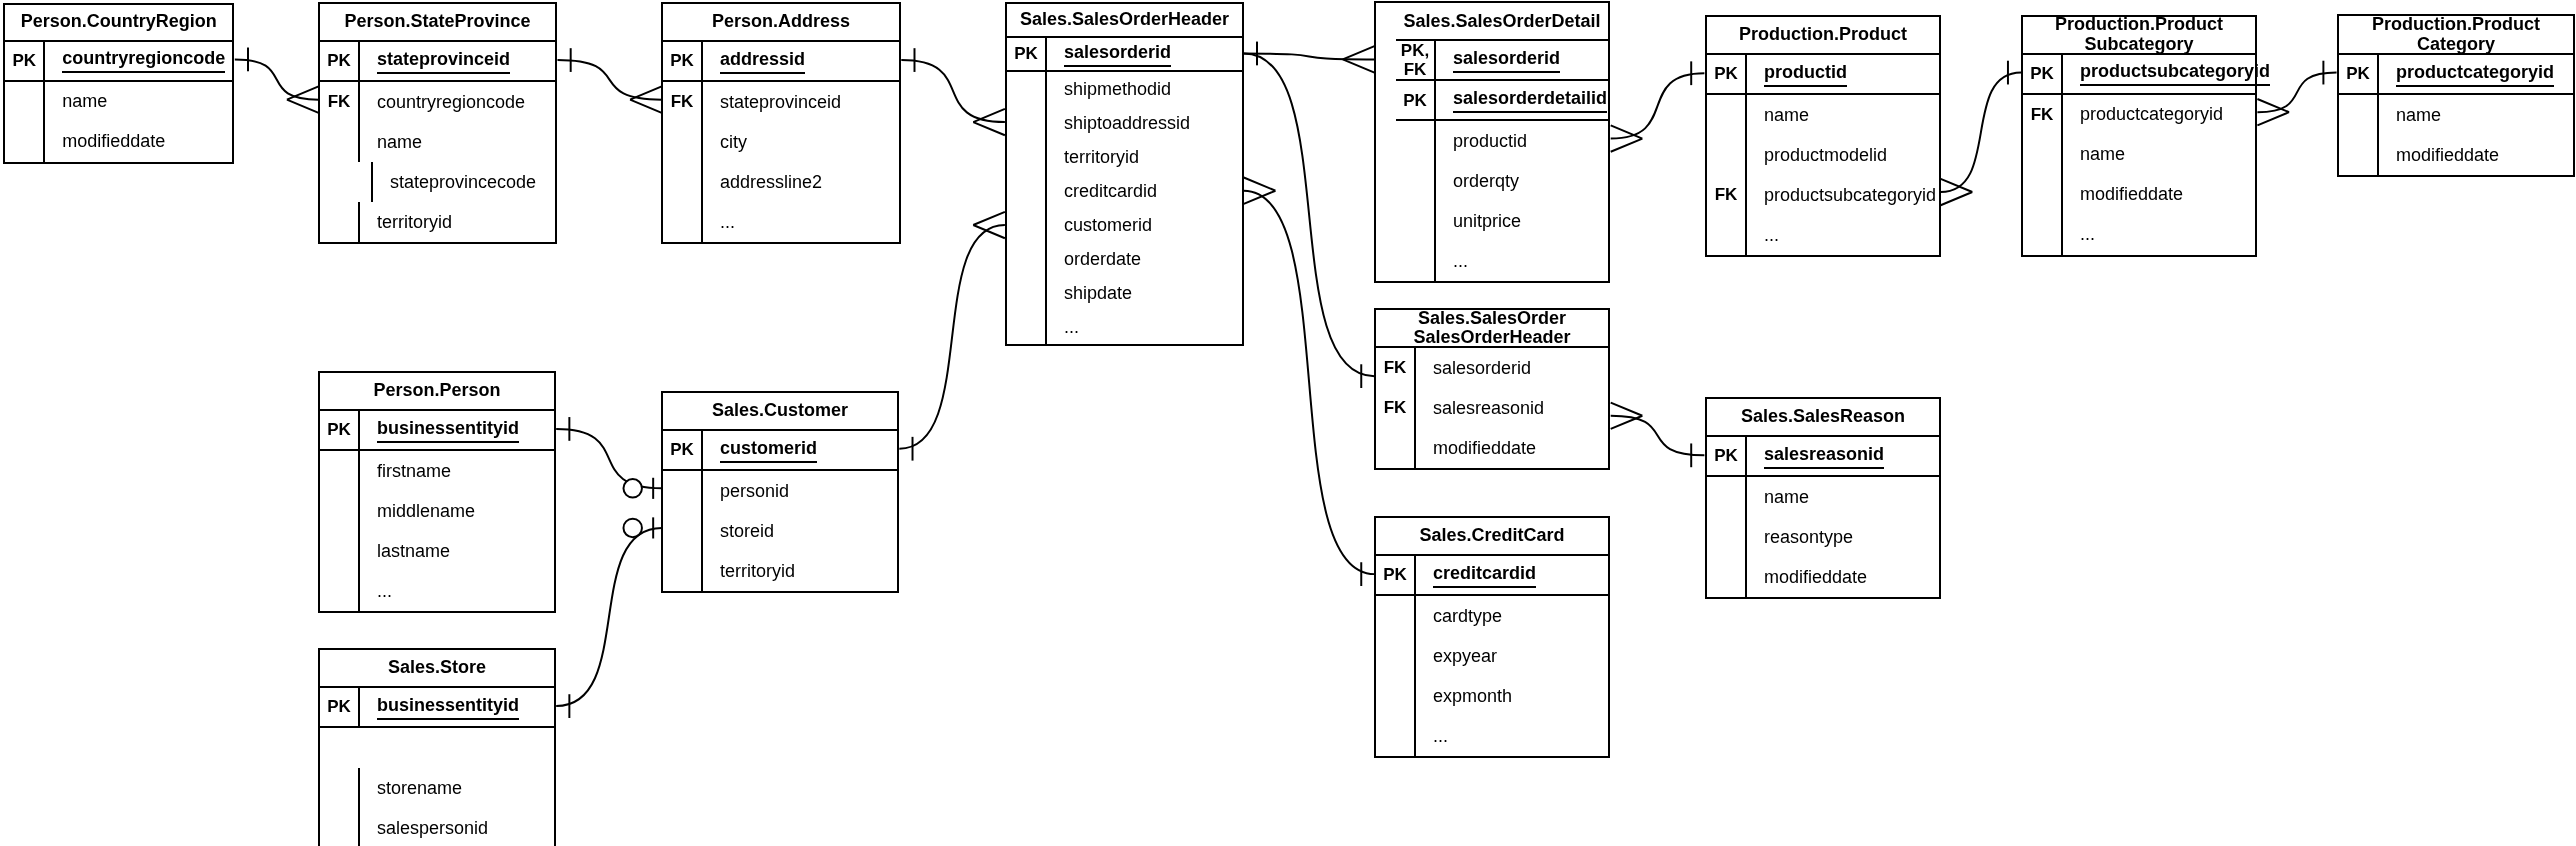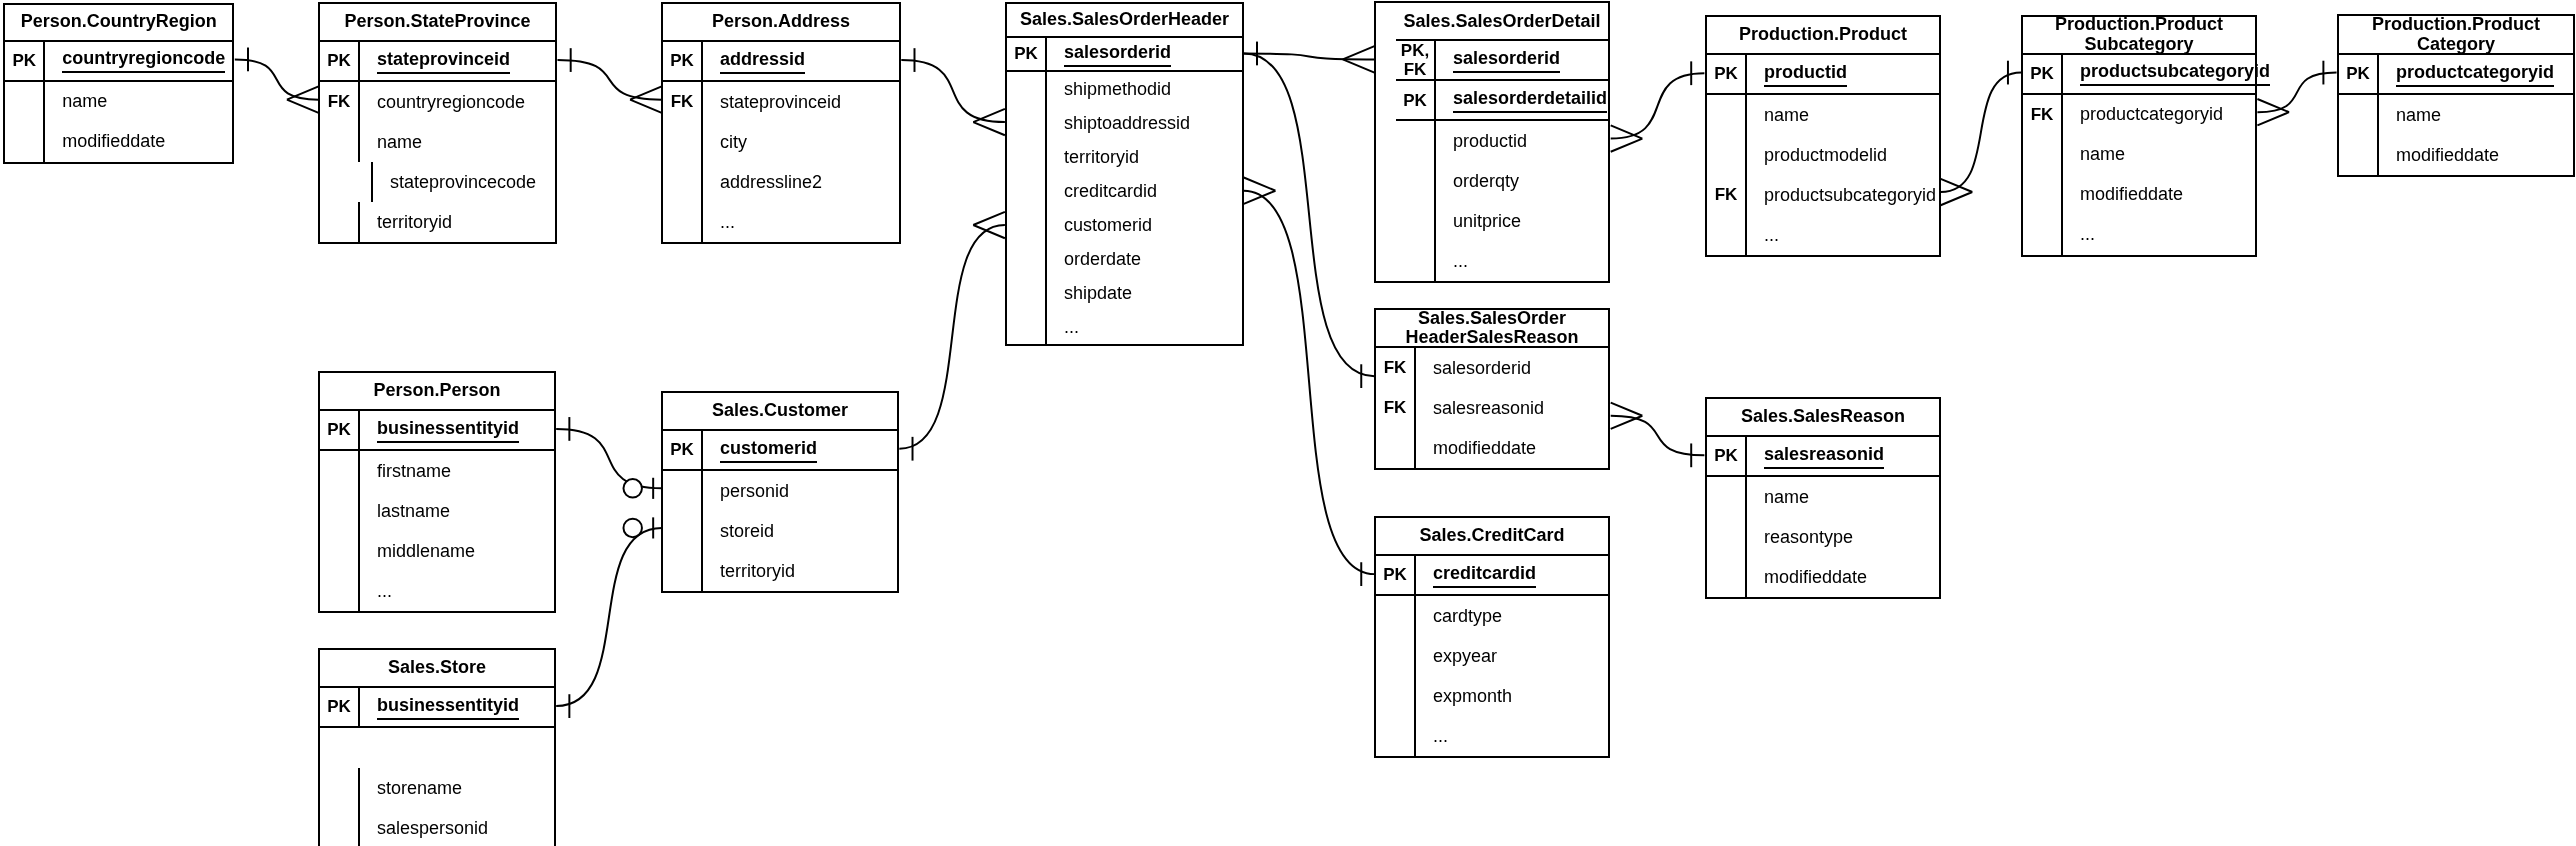--- a/index.html
+++ b/index.html
@@ -391,32 +391,32 @@
       </div>
       <div class="row" style="height: 40px;">
         <span class="key"></span>
         <span class="field">
           <span class="u">firstname</span>
         </span>
       </div>
       <div class="row" style="height: 40px;">
         <span class="key"></span>
         <span class="field">
+          <span class="u">middlename</span>
+        </span>
+      </div>
+      <div class="row" style="height: 40px;">
+        <span class="key"></span>
+        <span class="field">
           <span class="u">lastname</span>
         </span>
       </div>
       <div class="row" style="height: 40px;">
         <span class="key"></span>
         <span class="field">
-          <span class="u">middlename</span>
-        </span>
-      </div>
-      <div class="row" style="height: 40px;">
-        <span class="key"></span>
-        <span class="field">
           <span class="u">...</span>
         </span>
       </div>
     </div>
     <div class="table" style="left: 661px; top: 391px; width: 238px;">
       <div class="t-title" style="height: 38px;">
         <span>Sales.Customer</span>
       </div>
       <div class="row framed" style="height: 40px;">
         <span class="key">PK</span>
@@ -439,21 +439,21 @@
       <div class="row" style="height: 40px;">
         <span class="key"></span>
         <span class="field">
           <span class="u">territoryid</span>
         </span>
       </div>
     </div>
     <div class="table" style="left: 1374px; top: 308px; width: 236px;">
       <div class="t-title" style="height: 38px;">
         <span>Sales.SalesOrder</span>
-        <span>HeaderSalesReason</span>
+        <span>SalesOrderHeader</span>
       </div>
       <div class="row" style="height: 40px;">
         <span class="key">FK</span>
         <span class="field">
           <span class="u">salesorderid</span>
         </span>
       </div>
       <div class="row" style="height: 40px;">
         <span class="key">FK</span>
         <span class="field">

